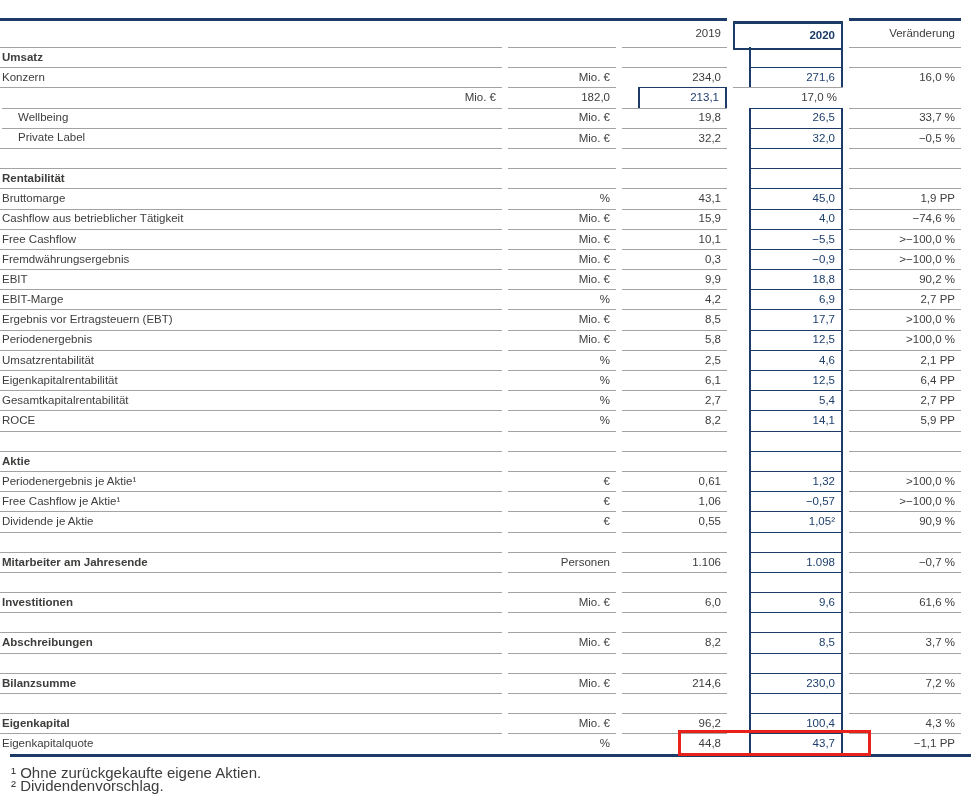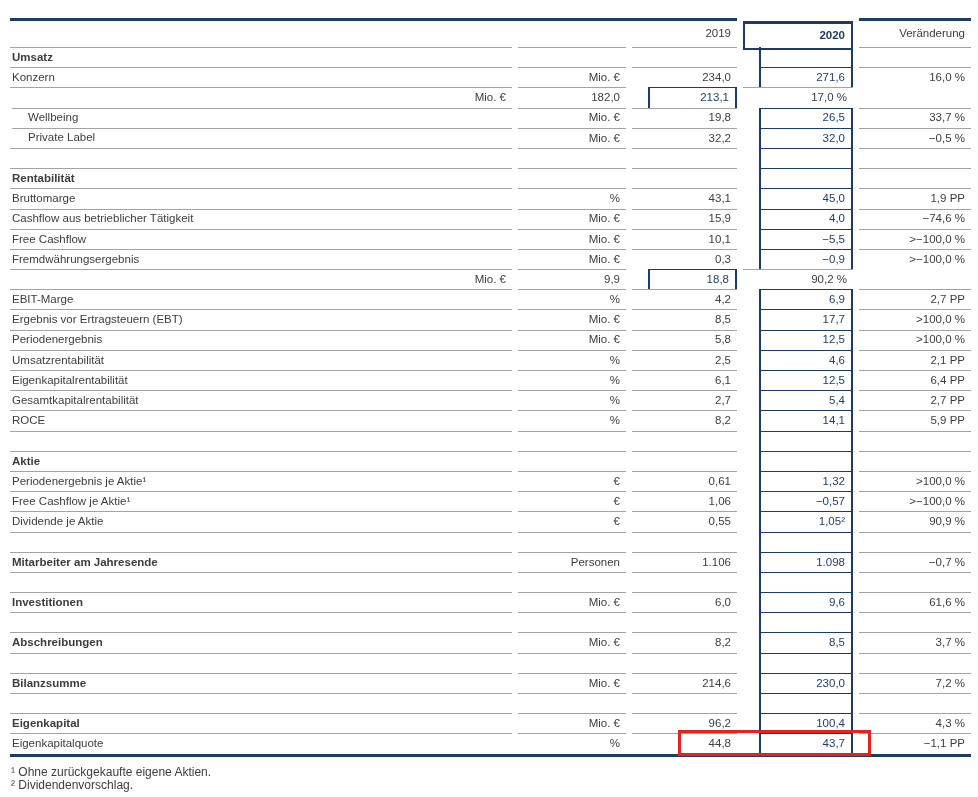--- a/index.html
+++ b/index.html
@@ -14,21 +14,20 @@
   body{
     width:978px;height:797px;background:#ffffff;
     font-family:"Liberation Sans","DejaVu Sans",sans-serif;
     color:var(--text);
   }
   .table{position:relative;padding-top:18px;}
   .row{
     display:grid;
     grid-template-columns:502px 108px 105px 110px 112px;
     column-gap:6px;
-    padding-left:10px;
     height:20.2px;
     align-items:center;
     position:relative;
     font-size:11.5px;
     line-height:1;
   }
   .row.hdr{height:29px;}
   .c{height:100%;display:flex;align-items:center;overflow:visible;position:relative;}
   .lbl{justify-content:flex-start;padding-left:2px;white-space:nowrap;}
   .num{justify-content:flex-end;text-align:right;padding-right:6px;white-space:nowrap;}
@@ -56,21 +55,21 @@
   
   .row.indent .lbl{border-top:none;padding-left:18px;}
   .row.indent .lbl::before{
     content:"";position:absolute;left:2px;right:0;top:0;height:1px;background:var(--grid);
   }
   .hl-values{
     position:absolute;top:-3px;height:26px;left:678px;width:193px;
     border:3px solid var(--red);pointer-events:none;
   }
   .bottom-bar{margin-left:10px;width:961px;height:3px;background:var(--navy);}
-  .footnotes{margin:9px 0 0 11px;font-size:12px;line-height:13px;color:var(--text);}
+  .footnotes{margin:9px 0 0 11px;font-size:15px;line-height:13px;color:var(--text);}
 </style>
 </head>
 <body>
 
 <div class="table">
 
   <div class="row hdr">
     <div class="c num merged">2019</div>
     <div class="c num c2020h">2020</div>
     <div class="c num chg">Veränderung</div>
@@ -147,20 +146,21 @@
     <div class="c num cchg">&gt;−100,0 %</div>
   </div>
       <div class="row">
     <div class="c lbl">Fremdwährungsergebnis</div>
     <div class="c num">Mio. €</div>
     <div class="c num">0,3</div>
     <div class="c num c2020">−0,9</div>
     <div class="c num cchg">&gt;−100,0 %</div>
   </div>
       <div class="row">
+    <div class="c lbl">EBIT</div>
     <div class="c num">Mio. €</div>
     <div class="c num">9,9</div>
     <div class="c num c2020">18,8</div>
     <div class="c num cchg">90,2 %</div>
   </div>
       <div class="row">
     <div class="c lbl">EBIT-Marge</div>
     <div class="c num">%</div>
     <div class="c num">4,2</div>
     <div class="c num c2020">6,9</div>

